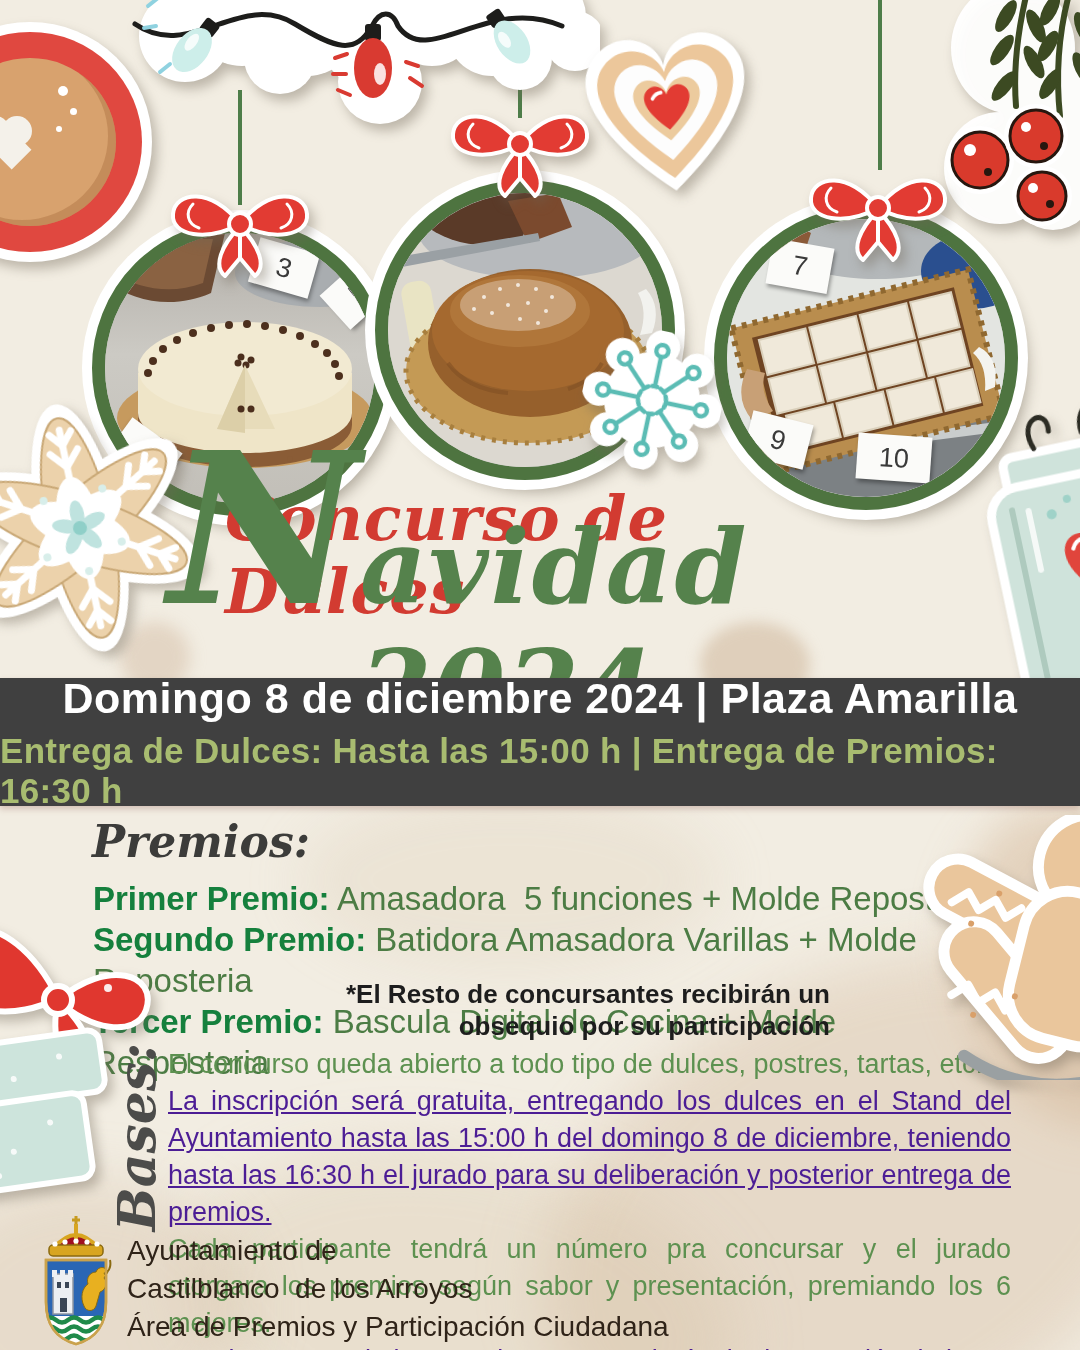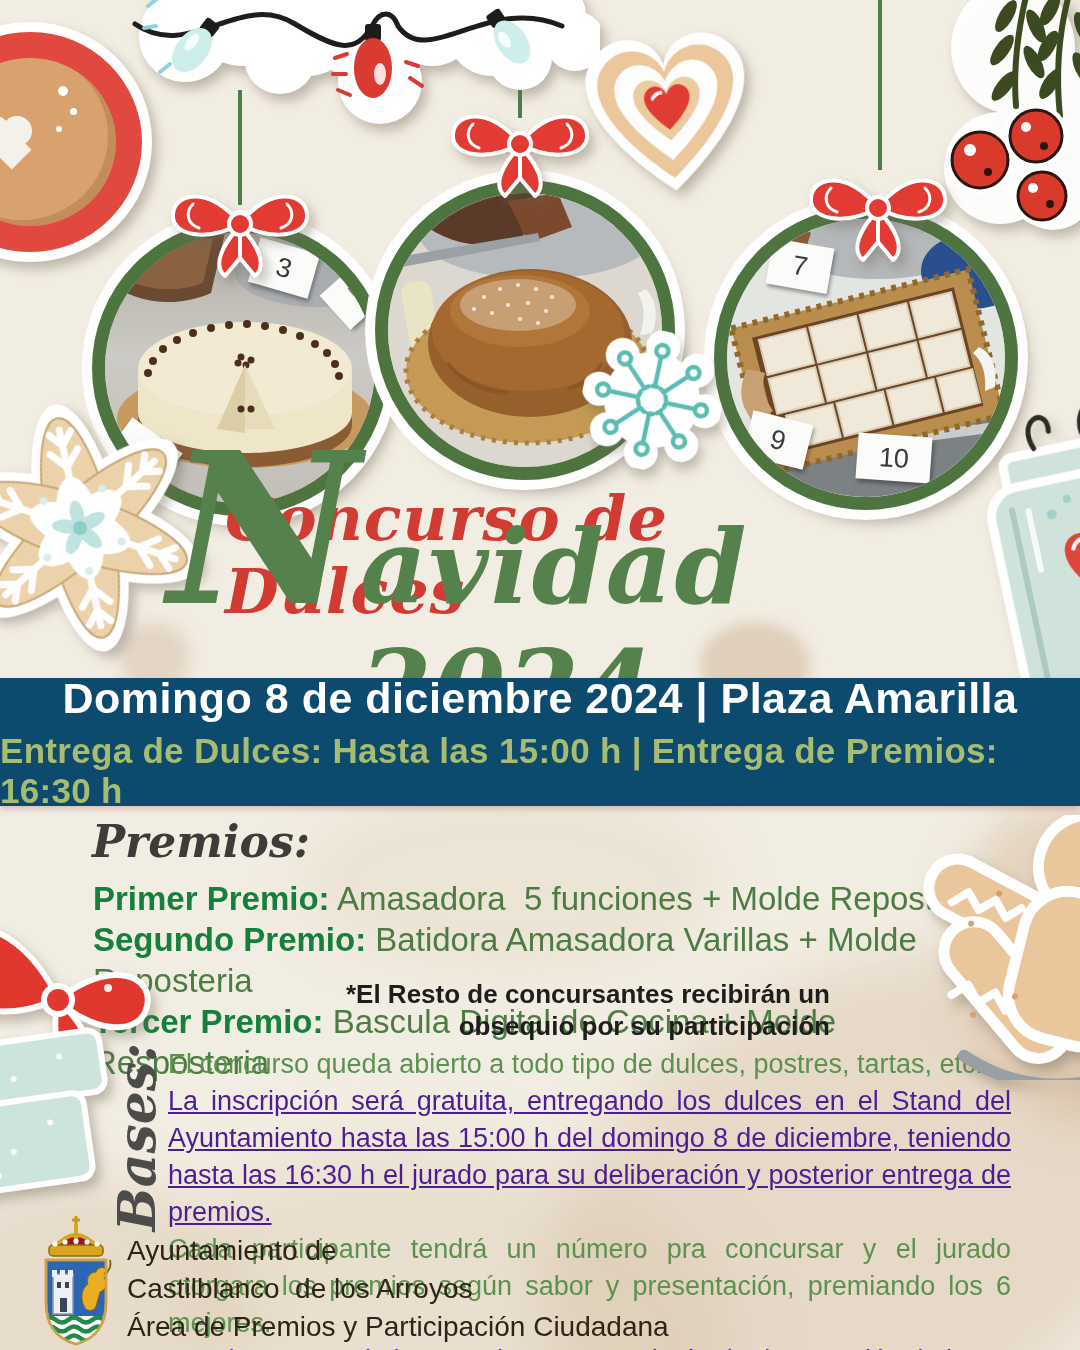--- a/index.html
+++ b/index.html
@@ -33,21 +33,21 @@
   .title-main{
     position:absolute;left:168px;top:420px;width:760px;
     font-family:"DejaVu Serif",serif;font-style:italic;font-weight:700;color:#55824c;
     display:flex;align-items:baseline;justify-content:flex-start;
   }
   .title-initial{font-size:210px;line-height:220px;}
   .title-rest{font-size:103px;letter-spacing:2px;}
 
   
   .banner{
-    position:absolute;left:0;top:678px;width:1080px;height:128px;background:#0c4a6e;
+    position:absolute;left:0;top:678px;width:1080px;height:128px;background:#404040;
     display:flex;flex-direction:column;align-items:center;justify-content:center;gap:8px;
     box-shadow:0 3px 6px rgba(120,60,50,.25);
   }
   .banner-line1{color:#ffffff;font-size:43px;font-weight:700;letter-spacing:.5px;}
   .banner-line2{color:#a8bc70;font-size:35px;font-weight:700;letter-spacing:.3px;}
 
   
   .premios-heading{
     position:absolute;left:92px;top:816px;
     font-family:"DejaVu Serif",serif;font-style:italic;font-weight:700;

